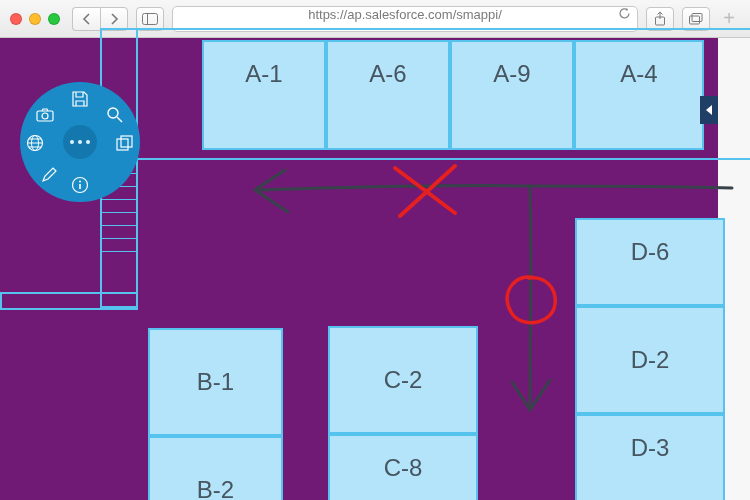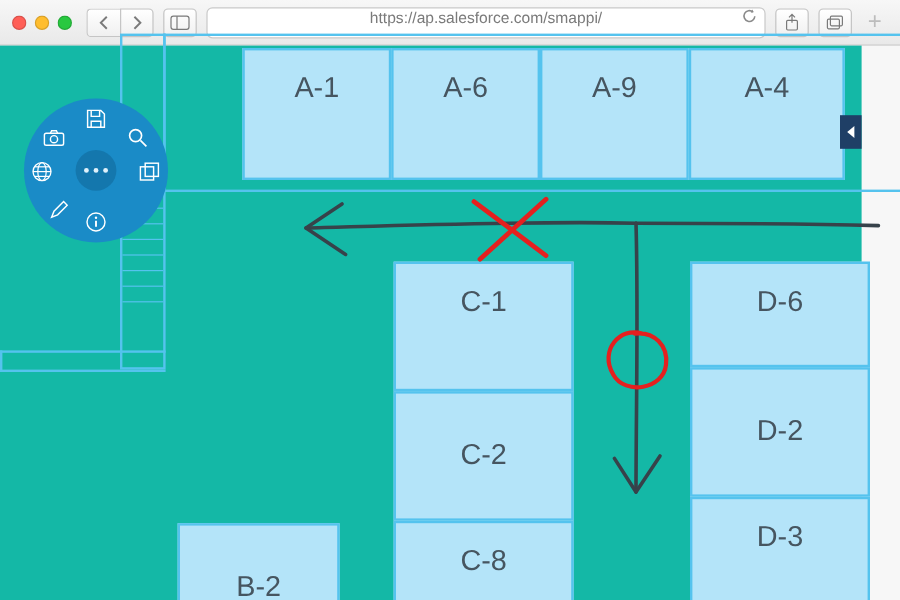--- a/index.html
+++ b/index.html
@@ -13,21 +13,21 @@
   .nav-group { display: flex; }
   .btn { height: 24px; min-width: 28px; border: 1px solid #c5c5c5; background: linear-gradient(#fff,#f0f0f0); border-radius: 4px; display: flex; align-items: center; justify-content: center; color: #6b6b6b; font-size: 13px; }
   .btn.joined-l { border-top-right-radius:0; border-bottom-right-radius:0; border-right:none; }
   .btn.joined-r { border-top-left-radius:0; border-bottom-left-radius:0; }
   .url { flex: 1; height: 26px; background: #fff; border: 1px solid #c9c9c9; border-radius: 5px; display: flex; align-items: flex-start; padding: 0 8px; color: #7a7a7a; font-size: 13px; position: relative; justify-content: center; }
   .url .refresh { position: absolute; right: 6px; color: #888; }
   .right-group { display: flex; gap: 8px; align-items: center; }
   .newtab { color:#bcbcbc; font-size:20px; width:22px; text-align:center; }
 
   
-  .canvas { position: relative; width: 718px; height: 462px; background: #14b8a6; }
+  .canvas { position: relative; width: 718px; height: 462px; background: #701a75; }
   .room { position: absolute; background: #b4e4f9; border: 2px solid #55c3ee; display:flex; align-items:flex-start; justify-content:center; padding-top:18px; }
   .room span { color:#465560; font-size:24px; }
   .outline { position:absolute; border:2px solid #55c3ee; background:transparent; }
   .hline { position:absolute; height:0; border-top:1px solid #55c3ee; }
 
   
   .radial { position:absolute; left:20px; top:44px; width:120px; height:120px; border-radius:50%; background:#1a8bc7; display:flex; align-items:center; justify-content:center; }
   .radial .core { width:34px; height:34px; border-radius:50%; background:#1477ad; display:flex; align-items:center; justify-content:center; gap:4px; }
   .radial .core i { width:4px; height:4px; border-radius:50%; background:#dff1fb; display:block; }
   .ric { position:absolute; color:#fff; width:22px; height:22px; display:flex; align-items:center; justify-content:center; }
@@ -112,27 +112,27 @@
   <div class="room" style="left:326px; top:2px; width:124px; height:110px;">
       <span>A-6</span>
     </div>
   <div class="room" style="left:450px; top:2px; width:124px; height:110px;">
       <span>A-9</span>
     </div>
   <div class="room" style="left:574px; top:2px; width:130px; height:110px;justify-content:center;">
       <span>A-4</span>
     </div>
 
+  <div class="room" style="left:148px; top:290px; width:135px; height:108px; align-items:center; padding-top:0;">
+      <span>B-1</span>
+    </div>
   <div class="room" style="left:148px; top:398px; width:135px; height:108px; align-items:center; padding-top:0;">
       <span>B-2</span>
     </div>
 
-  <div class="room" style="left:328px; top:180px; width:150px; height:108px;">
-      <span>C-1</span>
-    </div>
   <div class="room" style="left:328px; top:288px; width:150px; height:108px; align-items:center; padding-top:0;text-align:right;">
       <span>C-2</span>
     </div>
   <div class="room" style="left:328px; top:396px; width:150px; height:108px;">
       <span>C-8</span>
     </div>
 
   <div class="room" style="left:575px; top:180px; width:150px; height:88px;">
       <span>D-6</span>
     </div>

